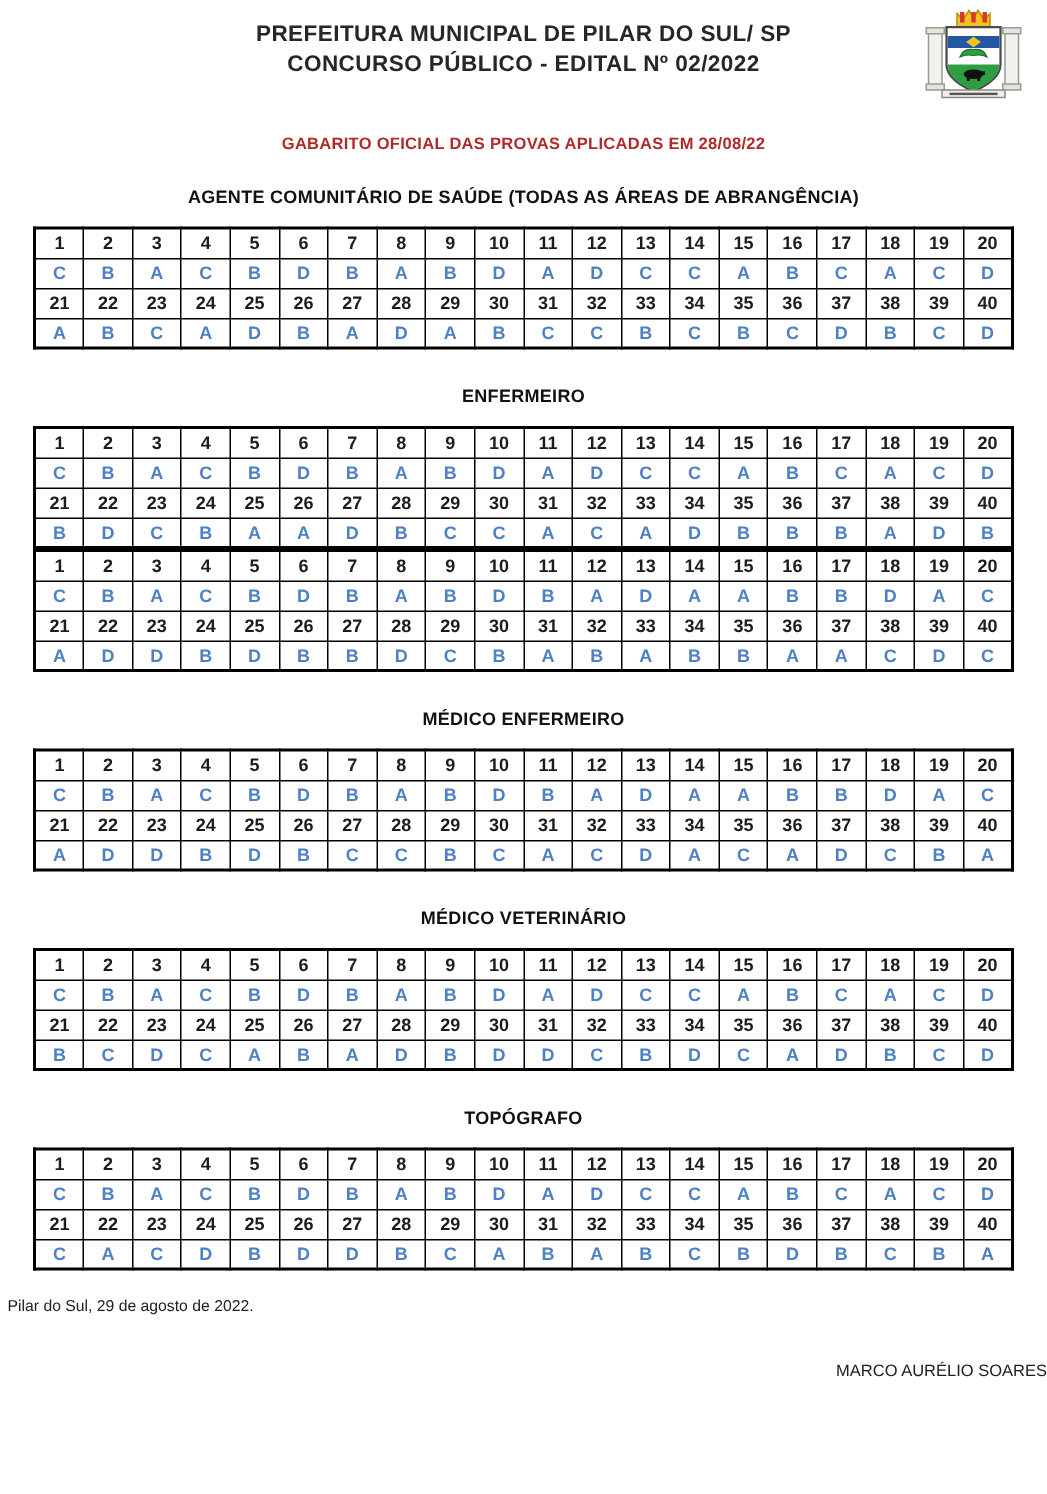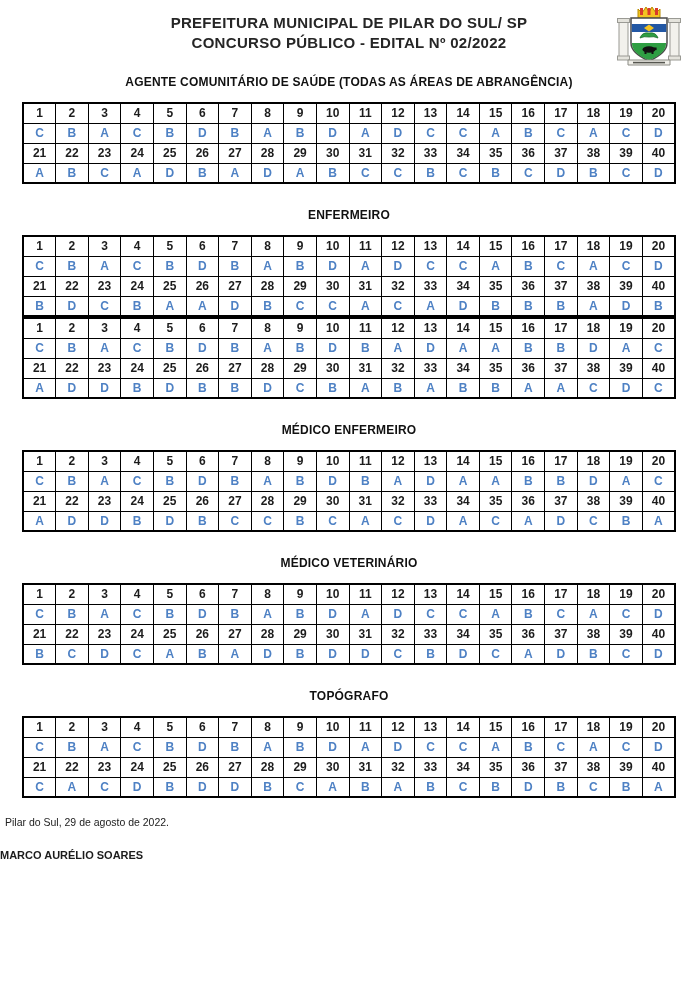--- a/index.html
+++ b/index.html
@@ -69,24 +69,24 @@
   td.answer { }
 
   .doc-footer { margin-top: 18px; }
   .footer-date {
     font-size: 10.5px;
     color: #222;
     text-align: left;
     padding-left: 5px;
   }
   .signature-block {
-    margin-top: 20px;
-    text-align: left;
+    margin-top: 30px;
+    text-align: right;
     font-size: 11px;
-    font-weight: bold;
+    font-weight: normal;
     line-height: 15px;
     color: #1c1c1c;
   }
 </style>
 </head>
 <body>
 
 <div class="page">
 
   <div class="doc-header">
@@ -118,20 +118,21 @@
         <rect x="28.5" y="45.5" width="2" height="3.5" fill="#111111"></rect>
         <rect x="35.5" y="45.5" width="2" height="3.5" fill="#111111"></rect>
         <rect x="38" y="42.5" width="2.6" height="2.6" fill="#111111"></rect>
 
         <path d="M12 55 L54 55 L54 60 L12 60 Z" fill="#efeee8" stroke="#8b8b84" stroke-width="1"></path>
         <rect x="17" y="56.8" width="32" height="1.6" fill="#55554f"></rect>
       </svg>
     </div>
   </div>
 
+  <div class="doc-subtitle" style="color: rgb(176, 42, 42);">GABARITO OFICIAL DAS PROVAS APLICADAS EM 28/08/22</div>
 
   <div>
   <div class="section">
     <div class="section-title">AGENTE COMUNITÁRIO DE SAÚDE (TODAS AS ÁREAS DE ABRANGÊNCIA)</div>
     <table class="answer-table">
       <tbody>
             <tr>
               <td class="number">1</td>
               <td class="number">2</td>
               <td class="number">3</td>

